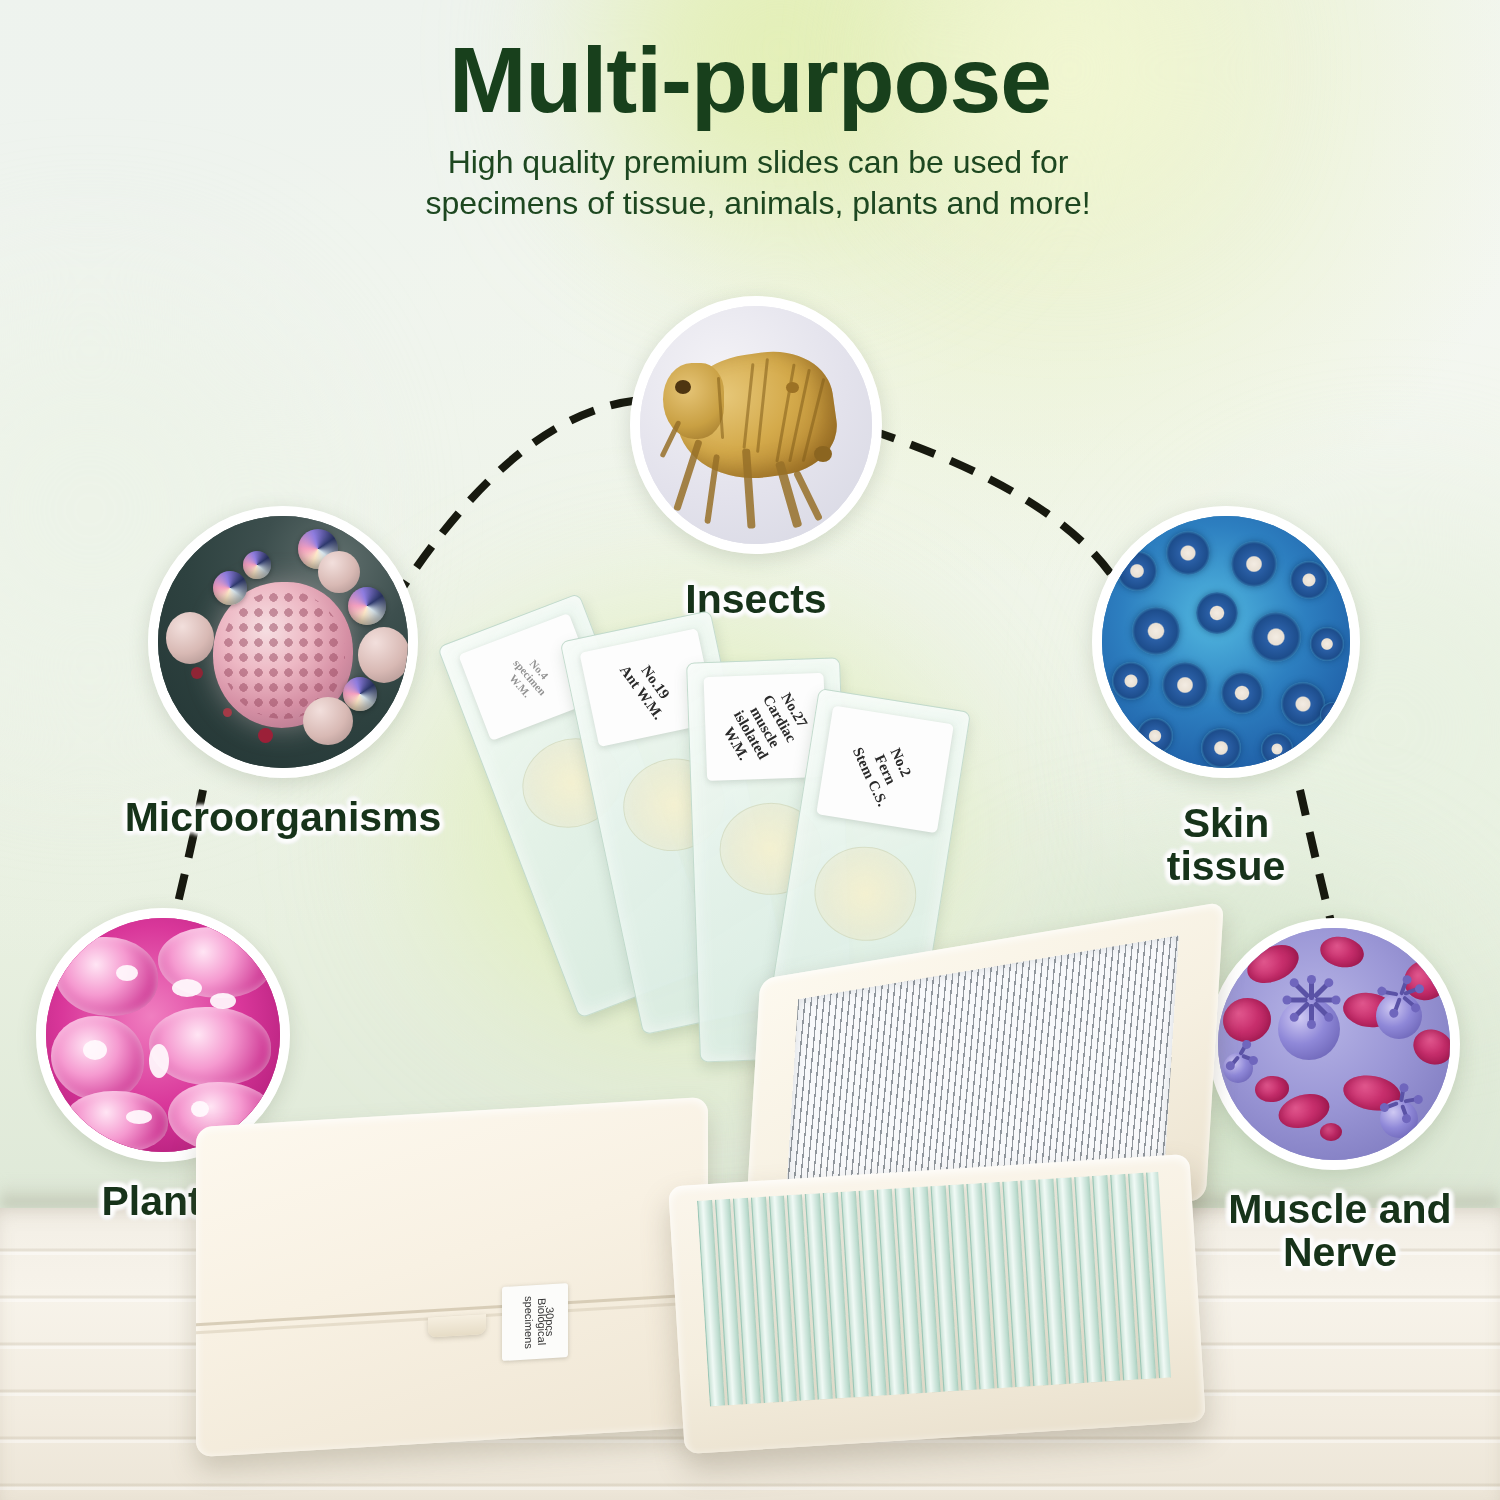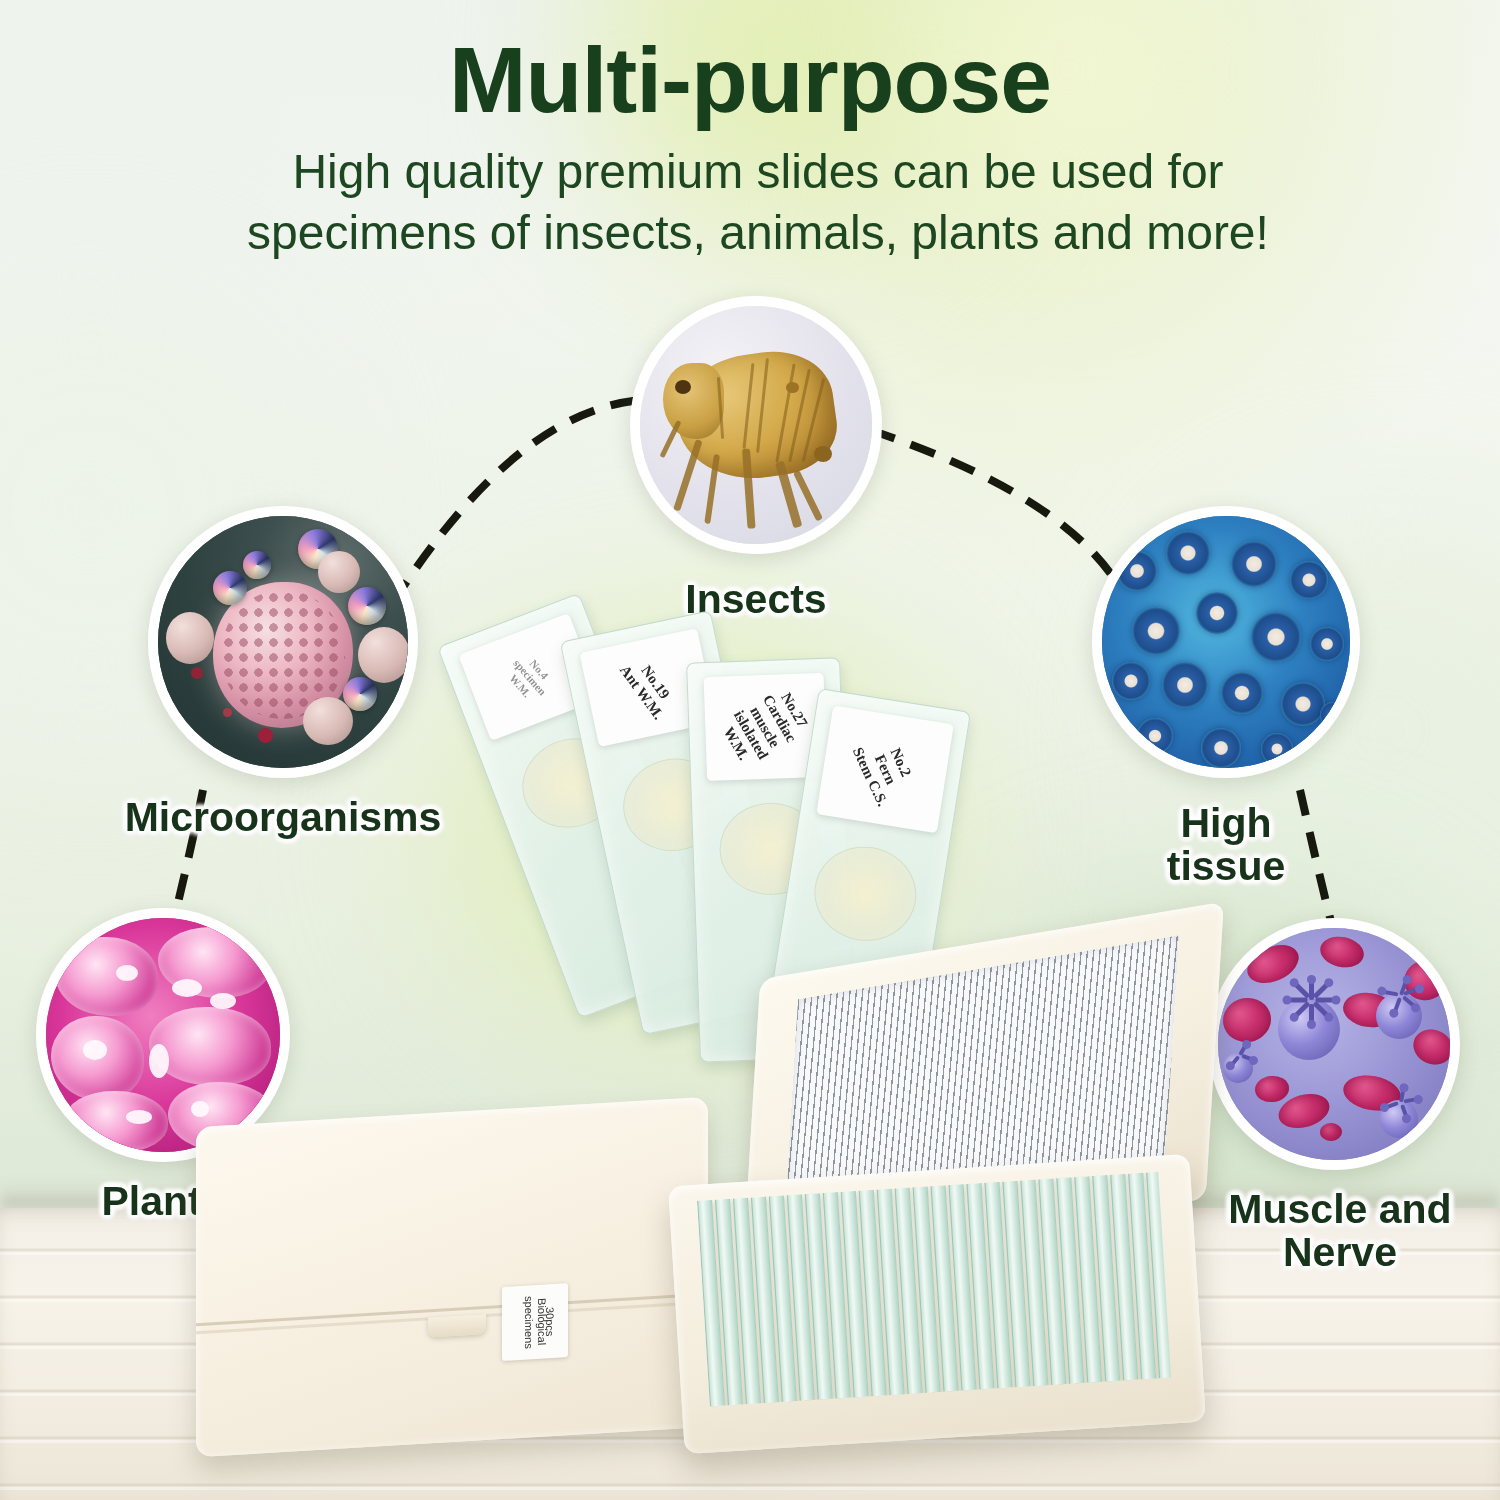--- a/index.html
+++ b/index.html
@@ -29,21 +29,21 @@
     box-shadow:inset 0 8px 22px -10px rgba(120,110,90,.35);
   }
   .wood-edge{position:absolute;left:0;right:0;bottom:292px;height:26px;
     background:linear-gradient(180deg,rgba(200,205,190,.0) 0%,rgba(196,200,182,.55) 60%,rgba(170,176,155,.75) 100%);
     filter:blur(6px);}
 
   
   .headline{position:absolute;left:0;right:0;top:34px;text-align:center;
     color:#18401c;}
   .h-title{font-size:93px;font-weight:bold;line-height:1.0;letter-spacing:-1px;}
-  .h-sub{font-size:48px;line-height:1.22;margin-top:16px;font-weight:normal;color:#1d4720;padding-left:16px;}
+  .h-sub{font-size:32px;line-height:1.22;margin-top:16px;font-weight:normal;color:#1d4720;padding-left:16px;}
 
   
   svg.links{position:absolute;left:0;top:0;width:1500px;height:1500px;pointer-events:none;}
   svg.links path{fill:none;stroke:#17190f;stroke-width:8;stroke-linecap:butt;
     stroke-dasharray:26 17;}
 
   
   .node{position:absolute;}
   .bubble{position:absolute;border-radius:50%;overflow:hidden;
     border:10px solid #ffffff;box-sizing:border-box;
@@ -162,21 +162,21 @@
   <div class="blob" style="left:-120px;top:300px;width:420px;height:420px;background:rgba(236,243,232,.9);"></div>
   <div class="blob" style="left:430px;top:620px;width:520px;height:420px;background:rgba(221,237,168,.55);"></div>
   <div class="blob" style="left:1180px;top:520px;width:420px;height:420px;background:rgba(232,241,224,.85);"></div>
   <div class="blob" style="left:980px;top:900px;width:460px;height:330px;background:rgba(205,224,196,.75);"></div>
   <div class="wood-edge"></div>
   <div class="wood"></div>
 
   <div class="headline">
     <div class="h-title">Multi-purpose</div>
     <div class="h-sub">High quality premium slides can be used for</div>
-    <div class="h-sub" style="margin-top:2px;">specimens of insects, animals, plants and more!</div>
+    <div class="h-sub" style="margin-top:2px;">specimens of tissue, animals, plants and more!</div>
   </div>
 
   <svg class="links" viewBox="0 0 1500 1500">
     <path d="M 370,640 C 470,470 560,408 640,400"></path>
     <path d="M 870,430 C 990,470 1075,520 1115,580"></path>
     <path d="M 203,790 C 185,880 170,930 160,985"></path>
     <path d="M 1300,790 C 1318,870 1330,920 1345,975"></path>
   </svg>
 
   <div class="node">
@@ -236,21 +236,21 @@
       <div class="cell" style="left:84%;top:44%;width:34px;height:34px;"></div>
       <div class="cell" style="left:4%;top:58%;width:38px;height:38px;"></div>
       <div class="cell" style="left:24%;top:58%;width:46px;height:46px;"></div>
       <div class="cell" style="left:48%;top:62%;width:42px;height:42px;"></div>
       <div class="cell" style="left:72%;top:66%;width:44px;height:44px;"></div>
       <div class="cell" style="left:14%;top:80%;width:36px;height:36px;"></div>
       <div class="cell" style="left:40%;top:84%;width:40px;height:40px;"></div>
       <div class="cell" style="left:64%;top:86%;width:32px;height:32px;"></div>
       <div class="cell" style="left:88%;top:74%;width:26px;height:26px;"></div>
     </div>
-    <div class="cap" style="left:1106px;top:792px;width:240px;">High
+    <div class="cap" style="left:1106px;top:792px;width:240px;">Skin
 tissue</div>
   </div>
 
   <div class="node">
     <div class="bubble art-plant" style="left:36px;top:908px;width:254px;height:254px;">
       <div class="fill art-plant"></div>
       <div class="plnt" style="left:4%;top:8%;width:44%;height:34%;"></div>
       <div class="plnt" style="left:48%;top:4%;width:48%;height:30%;"></div>
       <div class="plnt" style="left:2%;top:42%;width:40%;height:36%;"></div>
       <div class="plnt" style="left:44%;top:38%;width:52%;height:34%;"></div>

